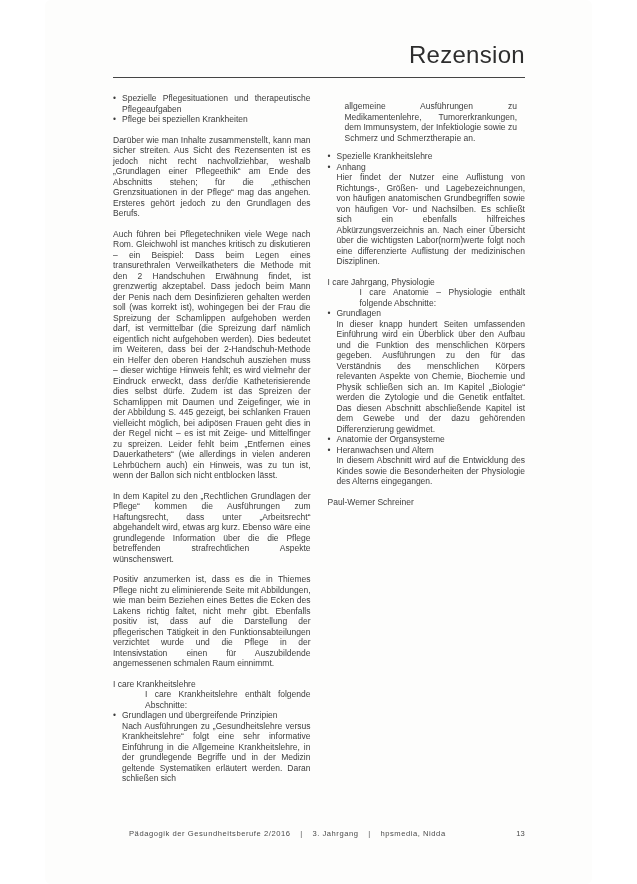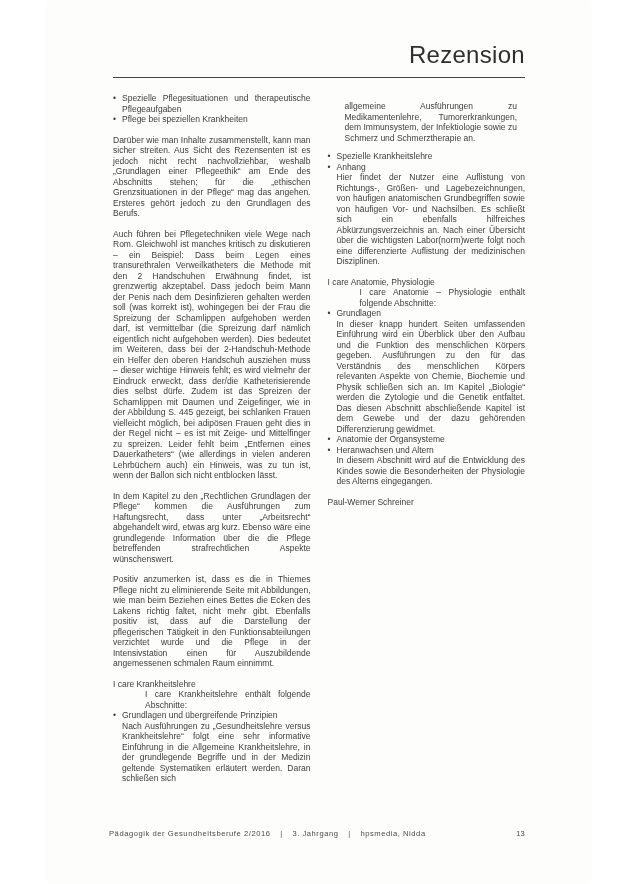--- a/index.html
+++ b/index.html
@@ -55,21 +55,21 @@
   .section-heading {
     font-size: 8.5px;
     font-weight: 400;
     margin: 10px 0 0 0;
     text-align: left;
   }
   .section-lead { margin: 0; padding-left: 32px; }
   .author { margin-top: 3px; text-align: left; }
   .page-footer {
     position: absolute;
-    left: 64px;
+    left: 84px;
     right: 67px;
     top: 829px;
     display: flex;
     justify-content: space-between;
     align-items: baseline;
     font-size: 7.6px;
     letter-spacing: 0.55px;
     color: #4a4a4a;
   }
   .footer-citation span { margin-right: 7px; }
@@ -125,21 +125,21 @@
           <span class="bullet-dot">•</span>
           <span>Spezielle Krankheitslehre</span>
         </li>
         <li class="bullet-item">
           <span class="bullet-dot">•</span>
           <span>Anhang</span>
           <div class="bullet-detail" style="padding-left:0;">Hier findet der Nutzer eine Auflistung von Richtungs-, Größen- und Lagebezeichnungen, von häufigen anatomischen Grundbegriffen sowie von häufigen Vor- und Nachsilben. Es schließt sich ein ebenfalls hilfreiches Abkürzungsverzeichnis an. Nach einer Übersicht über die wichtigsten Labor(norm)werte folgt noch eine differenzierte Auflistung der medizinischen Disziplinen.</div>
         </li>
       </ul>
 
-      <h2 class="section-heading">I care Anatomie, Physiologie</h2>
+      <h2 class="section-heading">I care Jahrgang, Physiologie</h2>
       <p class="section-lead">I care Anatomie – Physiologie enthält folgende Abschnitte:</p>
 
       <ul class="bullet-list">
         <li class="bullet-item">
           <span class="bullet-dot">•</span>
           <span>Grundlagen</span>
           <div class="bullet-detail" style="padding-left:0;">In dieser knapp hundert Seiten umfassenden Einführung wird ein Überblick über den Aufbau und die Funktion des menschlichen Körpers gegeben. Ausführungen zu den für das Verständnis des menschlichen Körpers relevanten Aspekte von Chemie, Biochemie und Physik schließen sich an. Im Kapitel „Biologie“ werden die Zytologie und die Genetik entfaltet. Das diesen Abschnitt abschließende Kapitel ist dem Gewebe und der dazu gehörenden Differenzierung gewidmet.</div>
         </li>
         <li class="bullet-item">
           <span class="bullet-dot">•</span>

